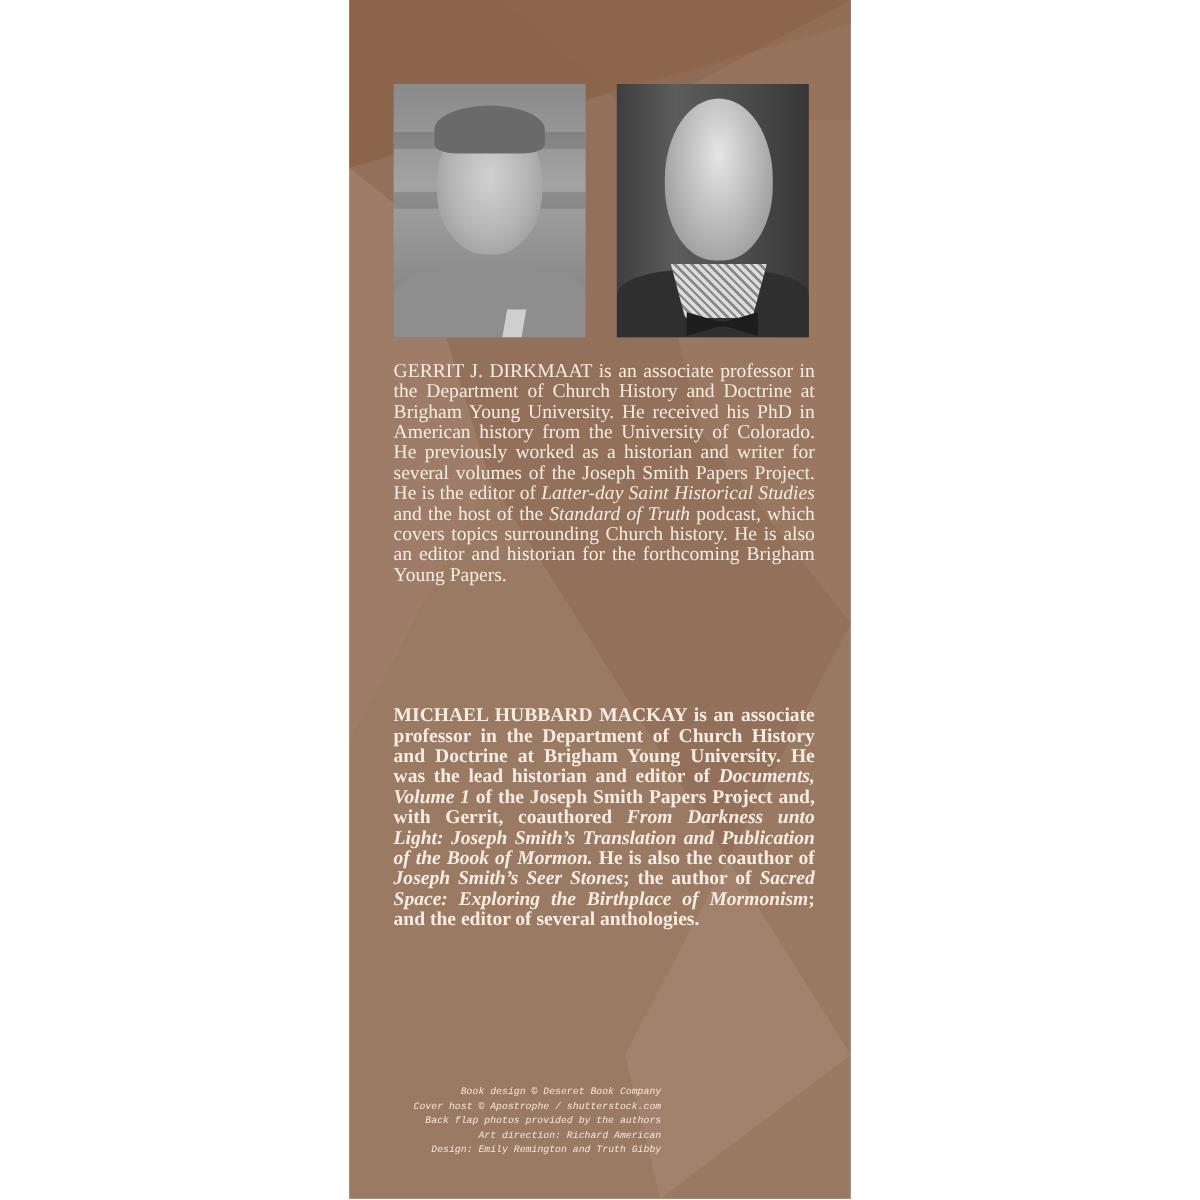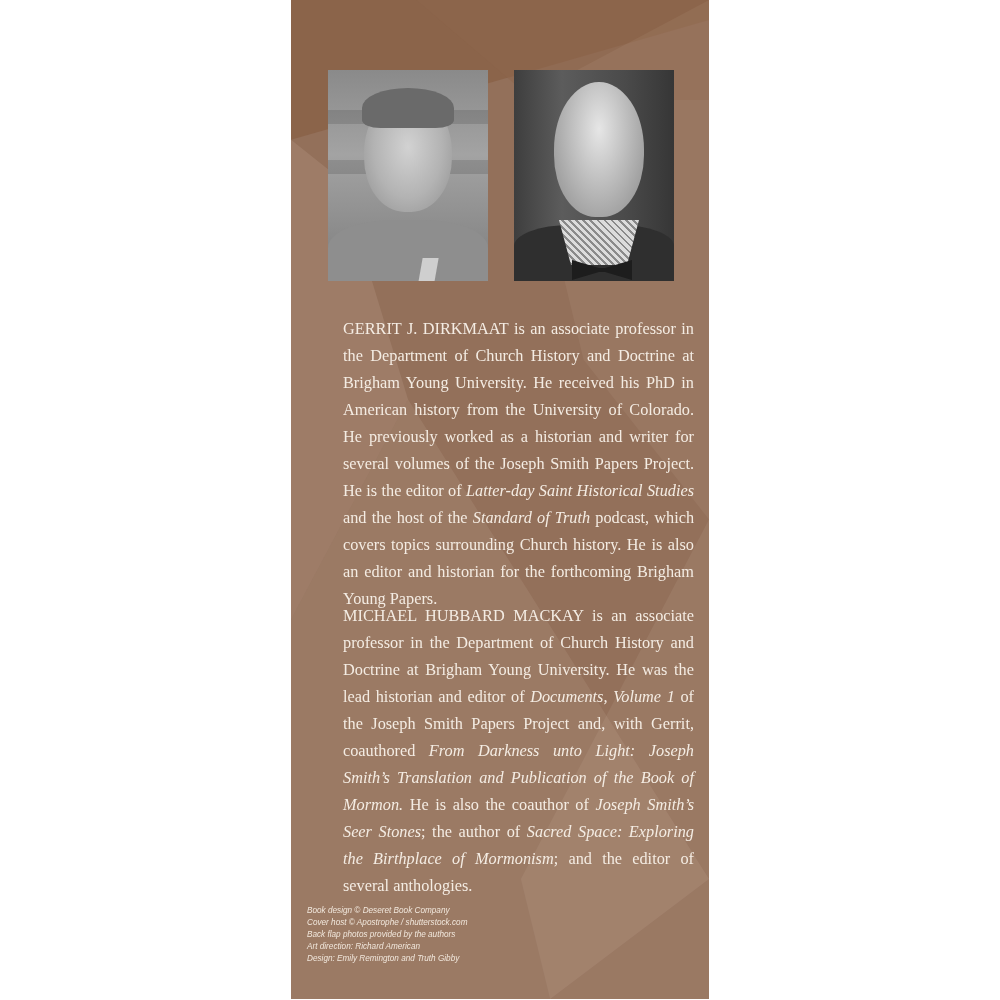--- a/index.html
+++ b/index.html
@@ -147,46 +147,45 @@
       top: 190px;
       width: 60px;
       height: 20px;
       background: #1d1d1d;
       clip-path: polygon(0 0, 45% 40%, 55% 40%, 100% 0, 100% 100%, 55% 60%, 45% 60%, 0 100%);
     }
     .bio {
       position: absolute;
       left: 36px;
       width: 351px;
-      margin: 16px;
+      margin: 1px;
       color: #f4ece3;
       font-family: "Liberation Serif", "DejaVu Serif", serif;
       font-size: 16.3px;
-      line-height: 27px;
+      line-height: 17px;
       text-align: justify;
       text-align-last: left;
       hyphens: none;
     }
     .bio-1 { top: 299px; }
-    .bio-2 { top: 586px; }
+    .bio-2 { top: 586px; font-weight: bold; }
     .bio em {
       font-style: italic;
     }
     .credits {
       position: absolute;
       left: 0;
       top: 905px;
       width: 260px;
-      text-align: left;
+      text-align: right;
       color: #f1e7dc;
-      font-family: Liberation Sans, sans-serif;
+      font-family: Liberation Mono, monospace;
       font-style: italic;
       font-size: 8.2px;
       line-height: 12px;
-      padding-left: 16px;
     }
     .credits div {
       white-space: nowrap;
     }
   </style>
 </head>
 <body>
 
 <div class="page">
   <div class="flap">

